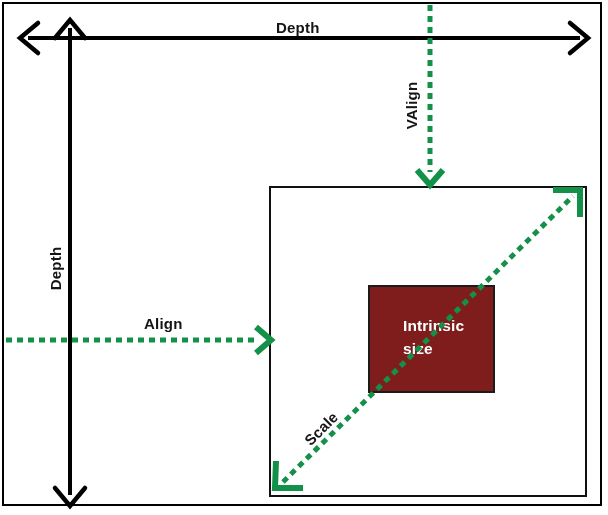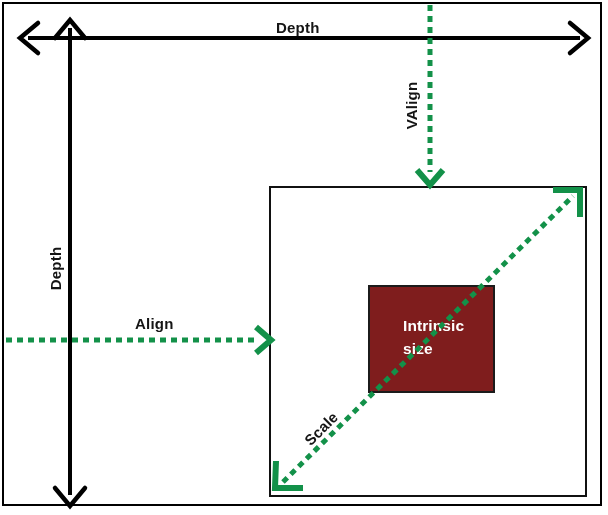--- a/index.html
+++ b/index.html
@@ -72,21 +72,21 @@
     position: absolute;
     font-weight: bold;
     color: #151515;
     font-size: 15px;
     letter-spacing: .2px;
     white-space: nowrap;
   }
   #label-width  { left: 276px; top: 19px; }
   #label-depth  { left: 20px;  top: 260px; transform: rotate(-90deg); transform-origin: center center; width: 70px; text-align: center; }
   #label-valign { left: 379px; top: 97px;  transform: rotate(-90deg); transform-origin: center center; width: 64px; text-align: center; }
-  #label-align  { left: 135px; top: 315px; text-align: center; }
+  #label-align  { left: 144px; top: 315px; text-align: center; }
   #label-scale  { left: 297px; top: 420px; transform: rotate(-45deg); transform-origin: center center; width: 48px; text-align: center; }
 </style>
 </head>
 <body>
 
 <div id="canvas">
 
   <div id="outer-frame"></div>
 
   <div id="container-box"></div>

